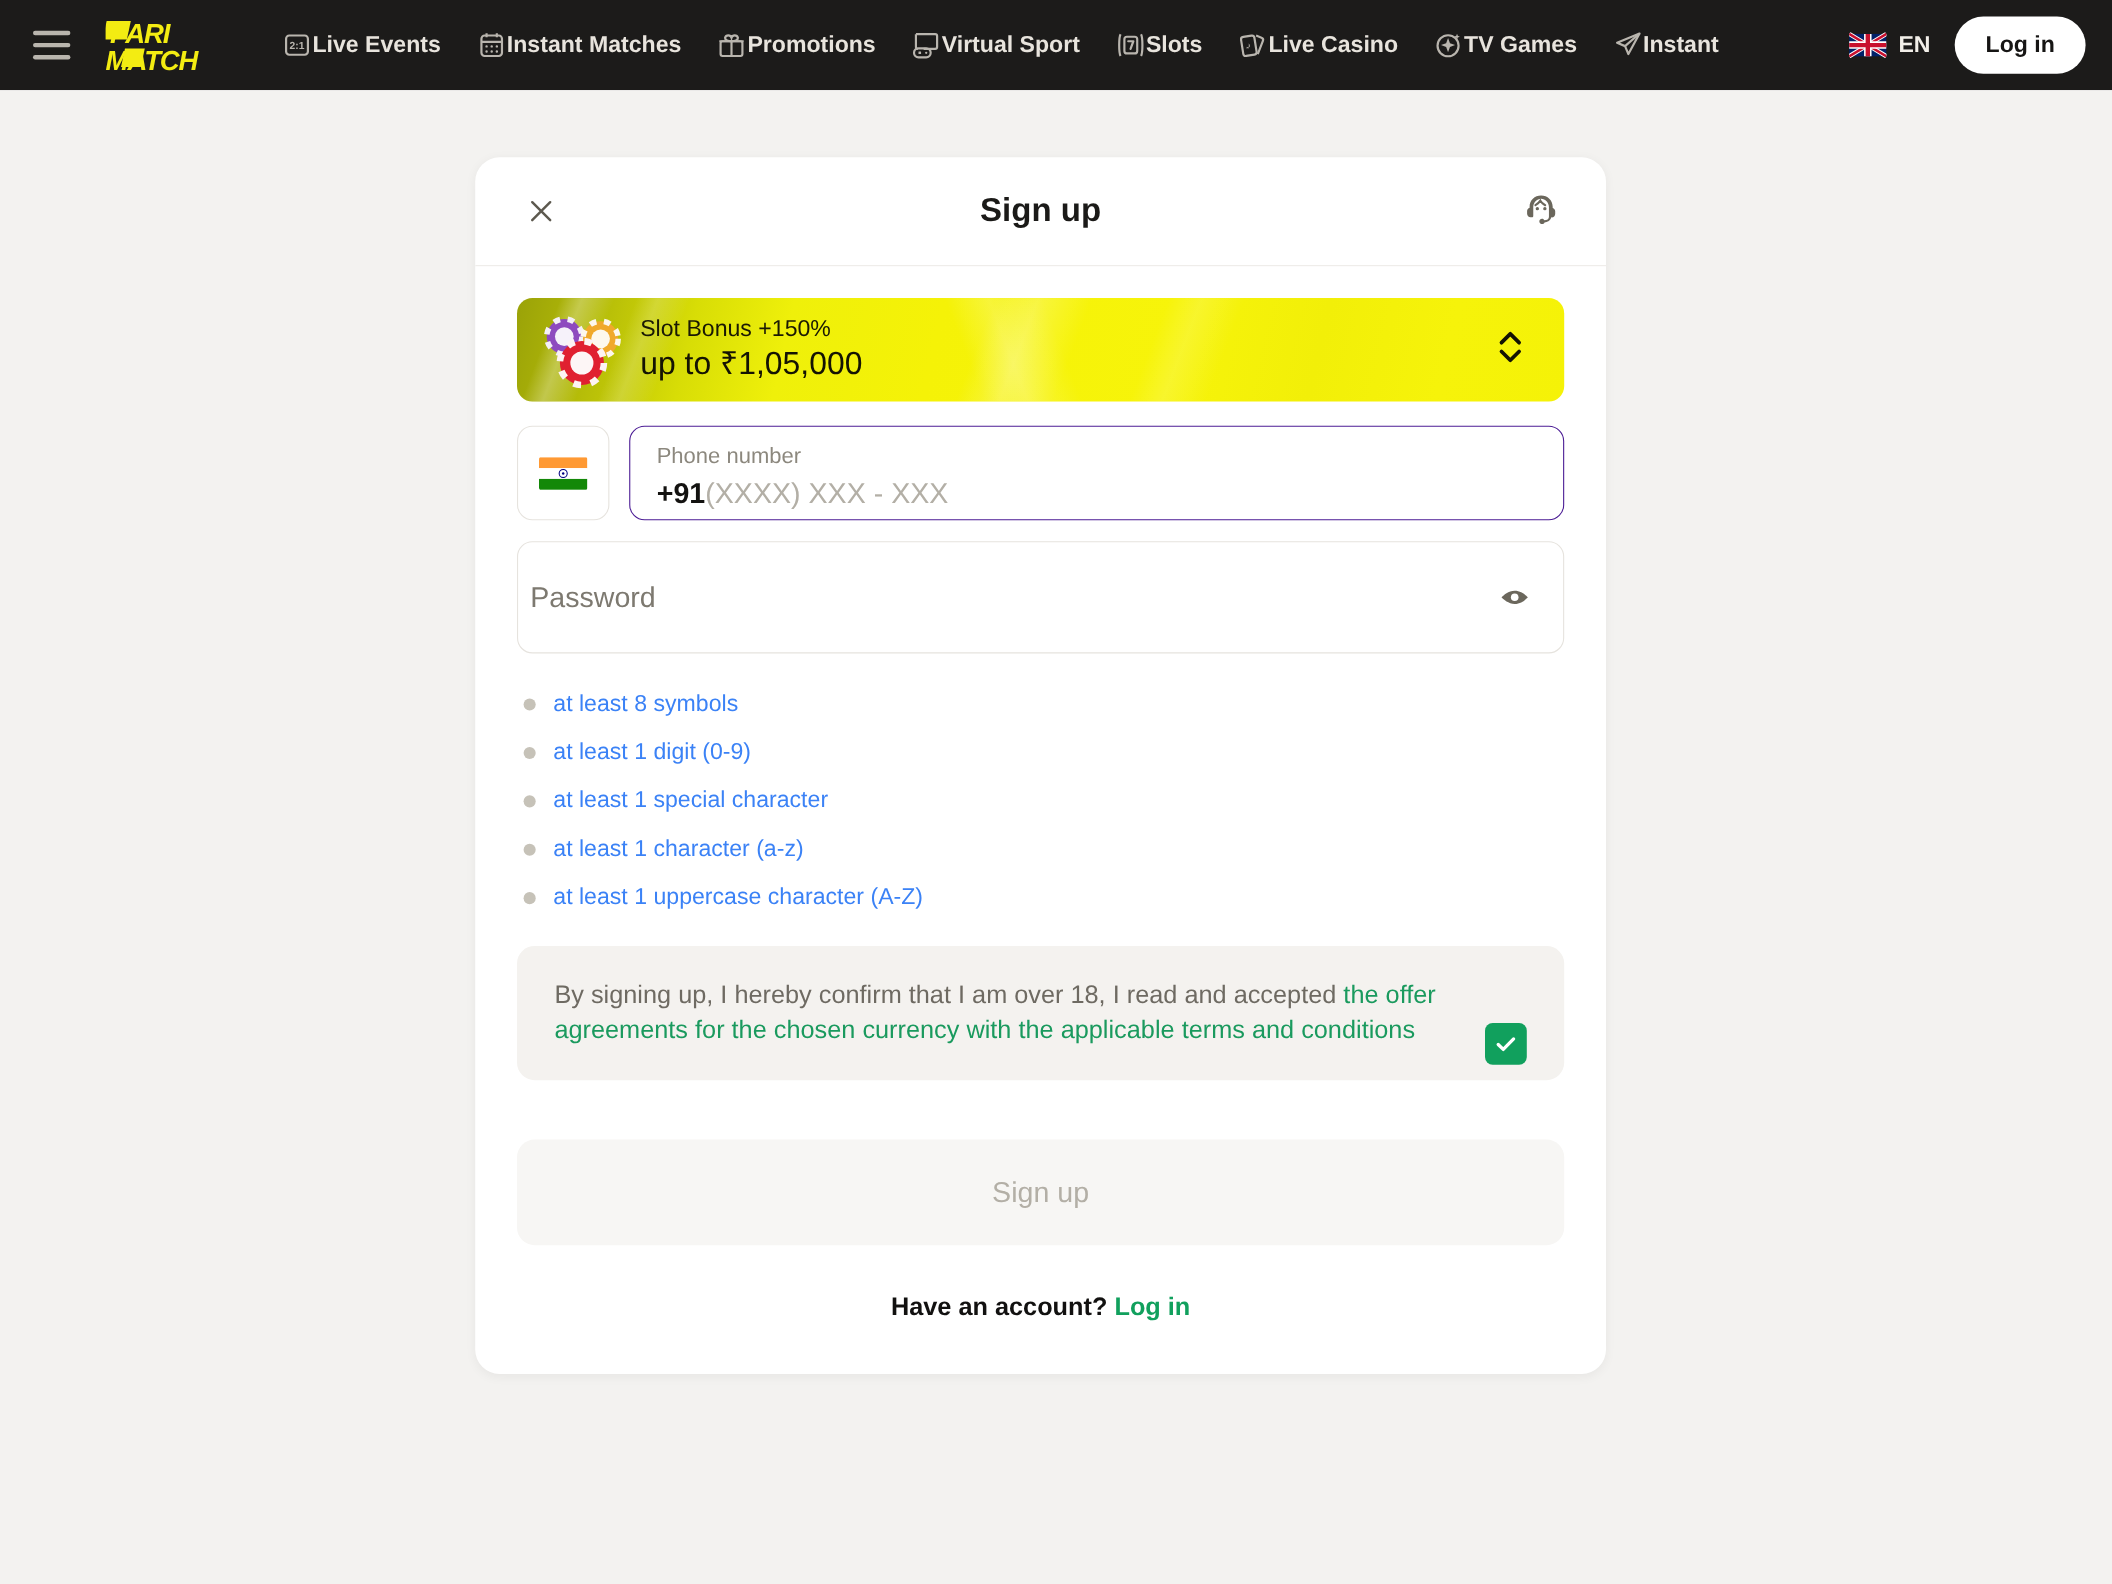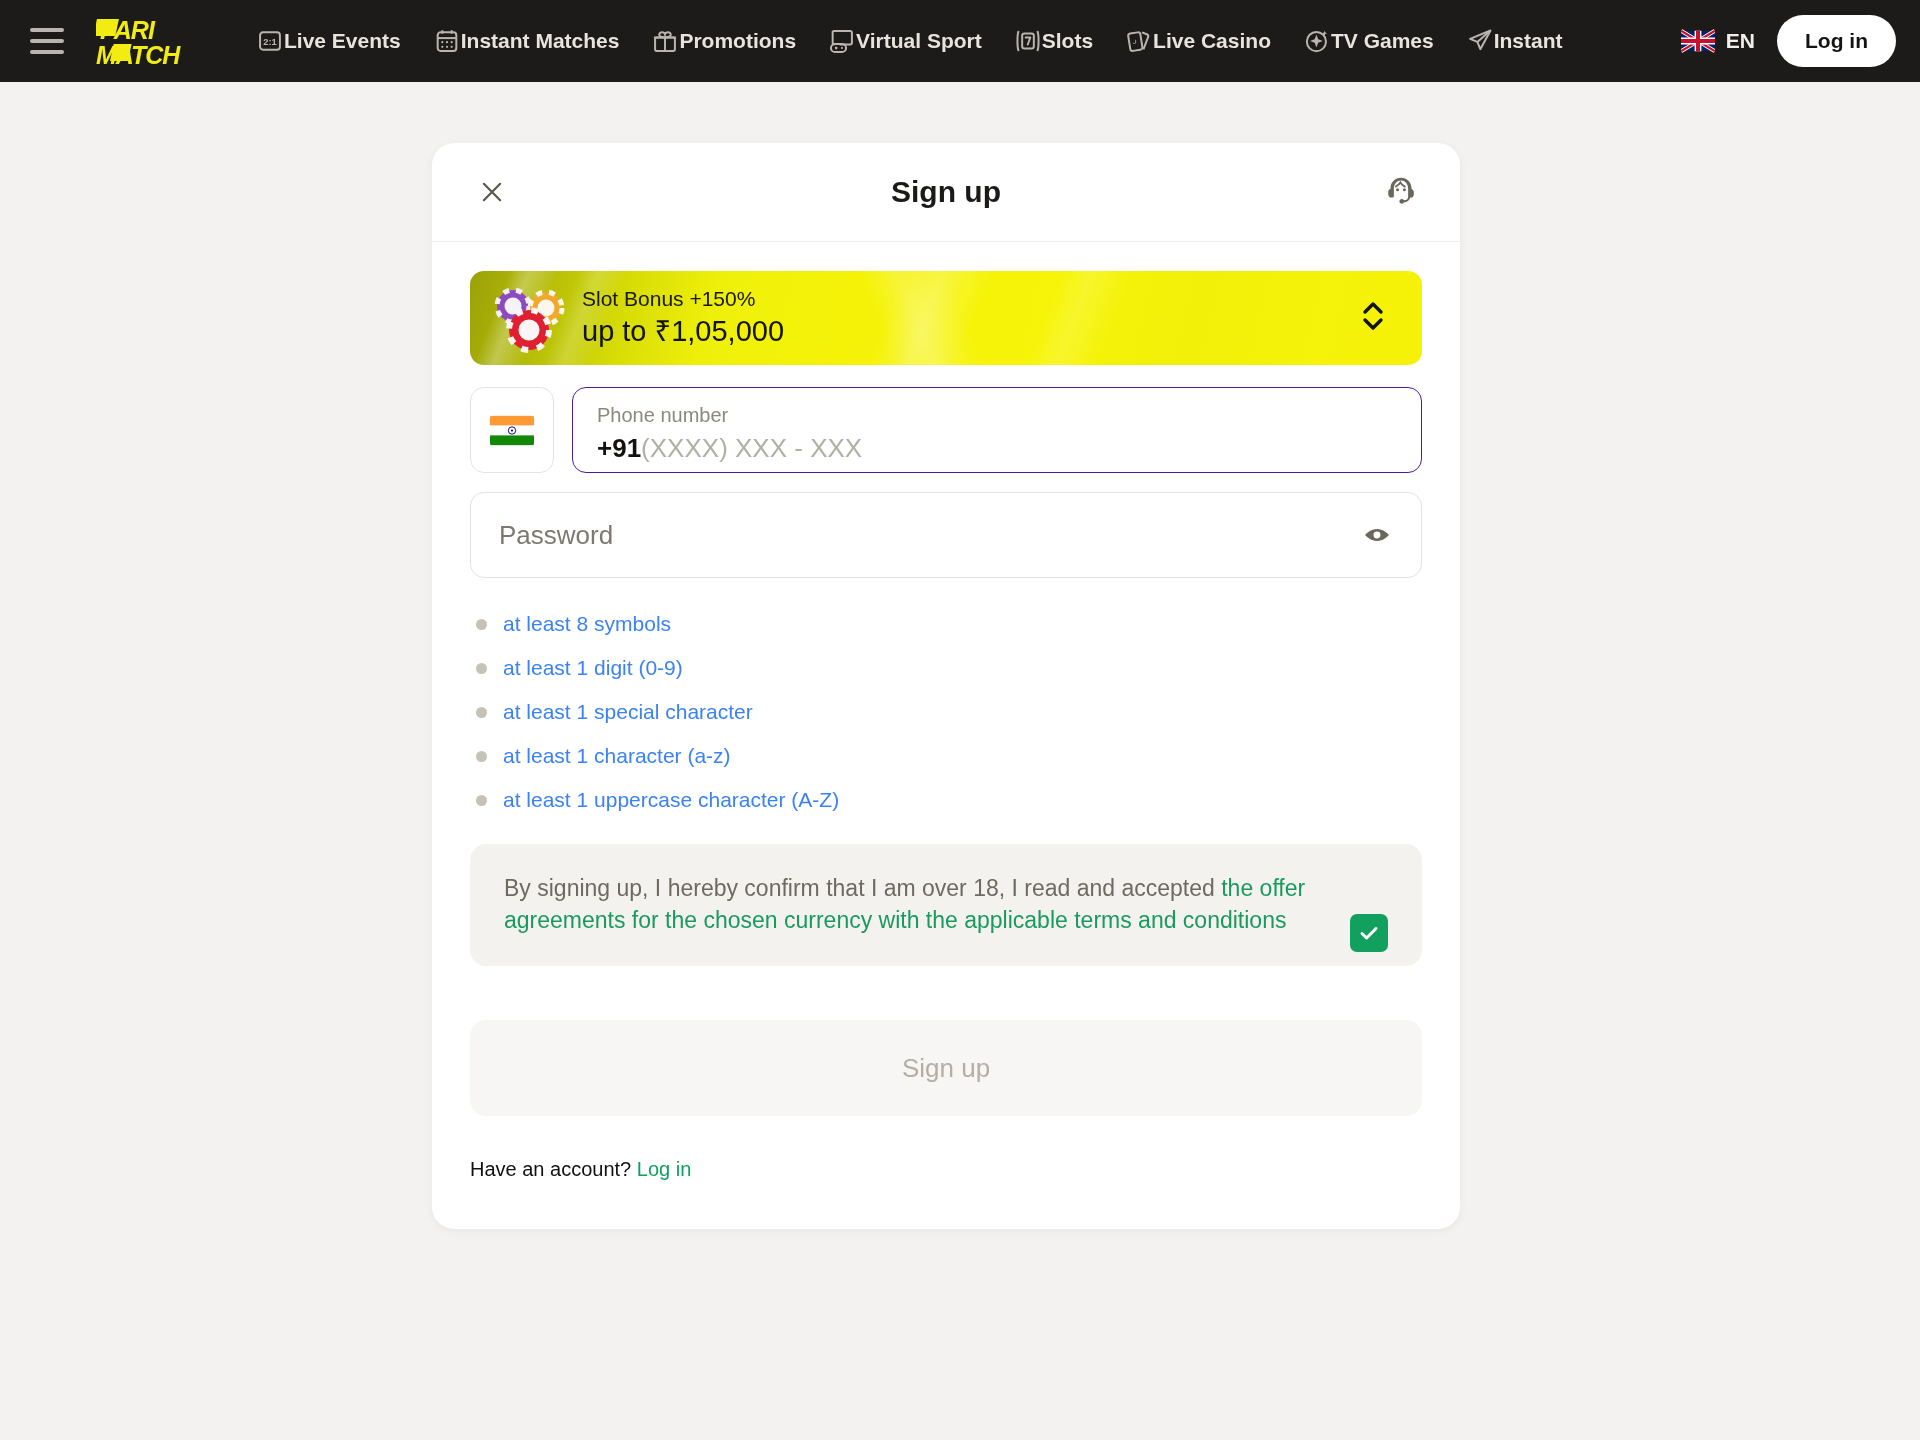--- a/index.html
+++ b/index.html
@@ -300,27 +300,27 @@
     line-height: 1.25;
     white-space: nowrap;
   }
   .phone-code { color: #131210; font-weight: 700; }
   .phone-mask { color: #b3afa6; font-weight: 400; }
 
   
   .password-field {
     position: relative;
     margin-top: 19px;
-    height: 86px;
+    height: 102px;
     border: 1px solid #e6e3de;
     border-radius: 14px;
     background: #fff;
     display: flex;
     align-items: center;
-    padding: 0 72px 0 28px;
+    padding: 0 72px 0 11px;
     cursor: text;
   }
   .password-placeholder {
     font-size: 26px;
     color: #7d7970;
   }
   .eye-btn {
     position: absolute;
     right: 24px;
     top: 50%;
@@ -403,23 +403,24 @@
     border-radius: 16px;
     color: #b3afa6;
     font-size: 26px;
     font-weight: 400;
     font-family: "Liberation Sans", sans-serif;
     cursor: not-allowed;
   }
 
   
   .modal-footer {
+    text-align: center;
     padding: 42px 0 48px 0;
-    font-size: 20px;
-    font-weight: 400;
+    font-size: 23px;
+    font-weight: 700;
   }
   .footer-q { color: #121110; }
   .footer-link { color: #11a05d; cursor: pointer; }
 </style>
 </head>
 <body>
 
 <div class="topbar">
 
   <div class="burger">

